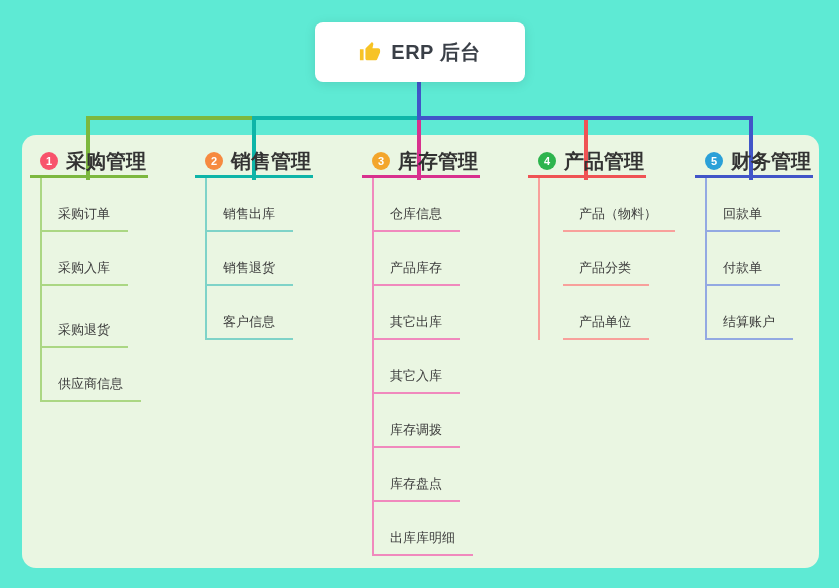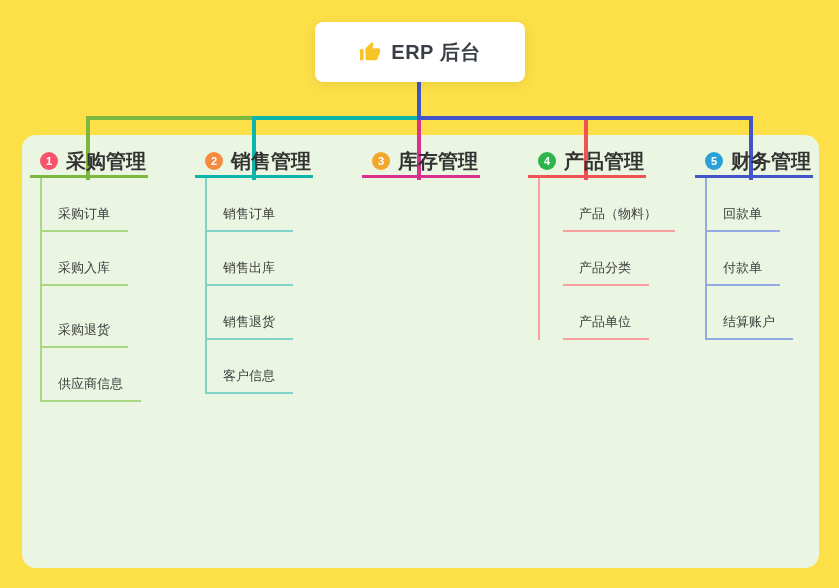--- a/index.html
+++ b/index.html
@@ -1,18 +1,18 @@
 <!DOCTYPE html>
 <html><head>
 <meta charset="utf-8">
 <style>
   * { margin:0; padding:0; box-sizing:border-box; }
   html,body { width:839px; height:588px; background:#ffffff; overflow:hidden;
               font-family:"Liberation Sans","DejaVu Sans",sans-serif; }
-  .canvas { position:relative; width:839px; height:588px; background:#fde047; }
+  .canvas { position:relative; width:839px; height:588px; background:#5eead4; }
 
   .panel { position:absolute; left:22px; top:135px; width:797px; height:433px;
            background:#eaf6e2; border-radius:14px; }
 
   .connectors { position:absolute; left:0; top:0; width:839px; height:588px;
                 pointer-events:none; }
 
   .root-node { position:absolute; left:315px; top:22px; width:210px; height:60px;
                background:#ffffff; border-radius:8px;
                box-shadow:0 2px 12px rgba(0,0,0,0.10), 0 0 1px rgba(0,0,0,0.06);
@@ -80,37 +80,57 @@
           </div>
         </div>
       </div>
       <div class="branch" style="left: 195px;">
         <div class="branch-header" style="border-bottom-color: rgb(14, 181, 168);">
           <span class="badge" style="background: rgb(246, 138, 64);">2</span>
           <span class="branch-label">销售管理</span>
         </div>
         <div class="children" style="border-left-color: rgb(127, 211, 200);">
           <div class="child" style="border-bottom-color: rgb(127, 211, 200);">
-            <span>销售订单</span>
-          </div>
-          <div class="child" style="border-bottom-color: rgb(127, 211, 200);">
             <span>销售出库</span>
           </div>
           <div class="child" style="border-bottom-color: rgb(127, 211, 200);">
             <span>销售退货</span>
           </div>
           <div class="child" style="border-bottom-color: rgb(127, 211, 200); justify-content: center;">
             <span>客户信息</span>
           </div>
         </div>
       </div>
       <div class="branch" style="left: 362px;">
         <div class="branch-header" style="border-bottom-color: rgb(216, 49, 142);">
           <span class="badge" style="background: rgb(243, 166, 44);">3</span>
           <span class="branch-label">库存管理</span>
+        </div>
+        <div class="children" style="border-left-color: rgb(240, 137, 189);">
+          <div class="child" style="border-bottom-color: rgb(240, 137, 189);">
+            <span>仓库信息</span>
+          </div>
+          <div class="child" style="border-bottom-color: rgb(240, 137, 189);">
+            <span>产品库存</span>
+          </div>
+          <div class="child" style="border-bottom-color: rgb(240, 137, 189);">
+            <span>其它出库</span>
+          </div>
+          <div class="child" style="border-bottom-color: rgb(240, 137, 189);">
+            <span>其它入库</span>
+          </div>
+          <div class="child" style="border-bottom-color: rgb(240, 137, 189);">
+            <span>库存调拨</span>
+          </div>
+          <div class="child" style="border-bottom-color: rgb(240, 137, 189);">
+            <span>库存盘点</span>
+          </div>
+          <div class="child" style="border-bottom-color: rgb(240, 137, 189);">
+            <span>出库库明细</span>
+          </div>
         </div>
       </div>
       <div class="branch" style="left: 528px;">
         <div class="branch-header" style="border-bottom-color: rgb(239, 83, 84);">
           <span class="badge" style="background: rgb(45, 180, 77);">4</span>
           <span class="branch-label">产品管理</span>
         </div>
         <div class="children" style="border-left-color: rgb(248, 160, 155); padding-left: 23px;">
           <div class="child" style="border-bottom-color: rgb(248, 160, 155);">
             <span>产品（物料）</span>

